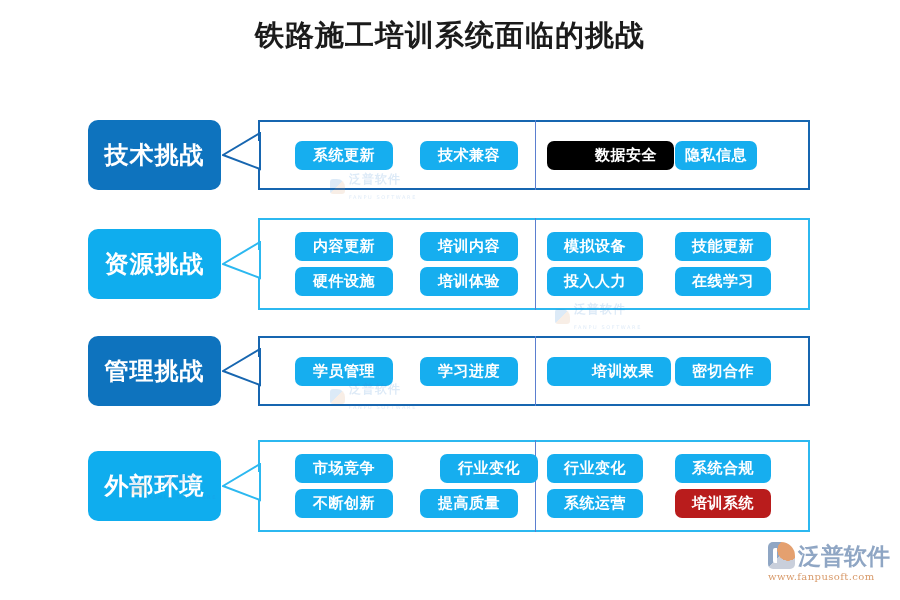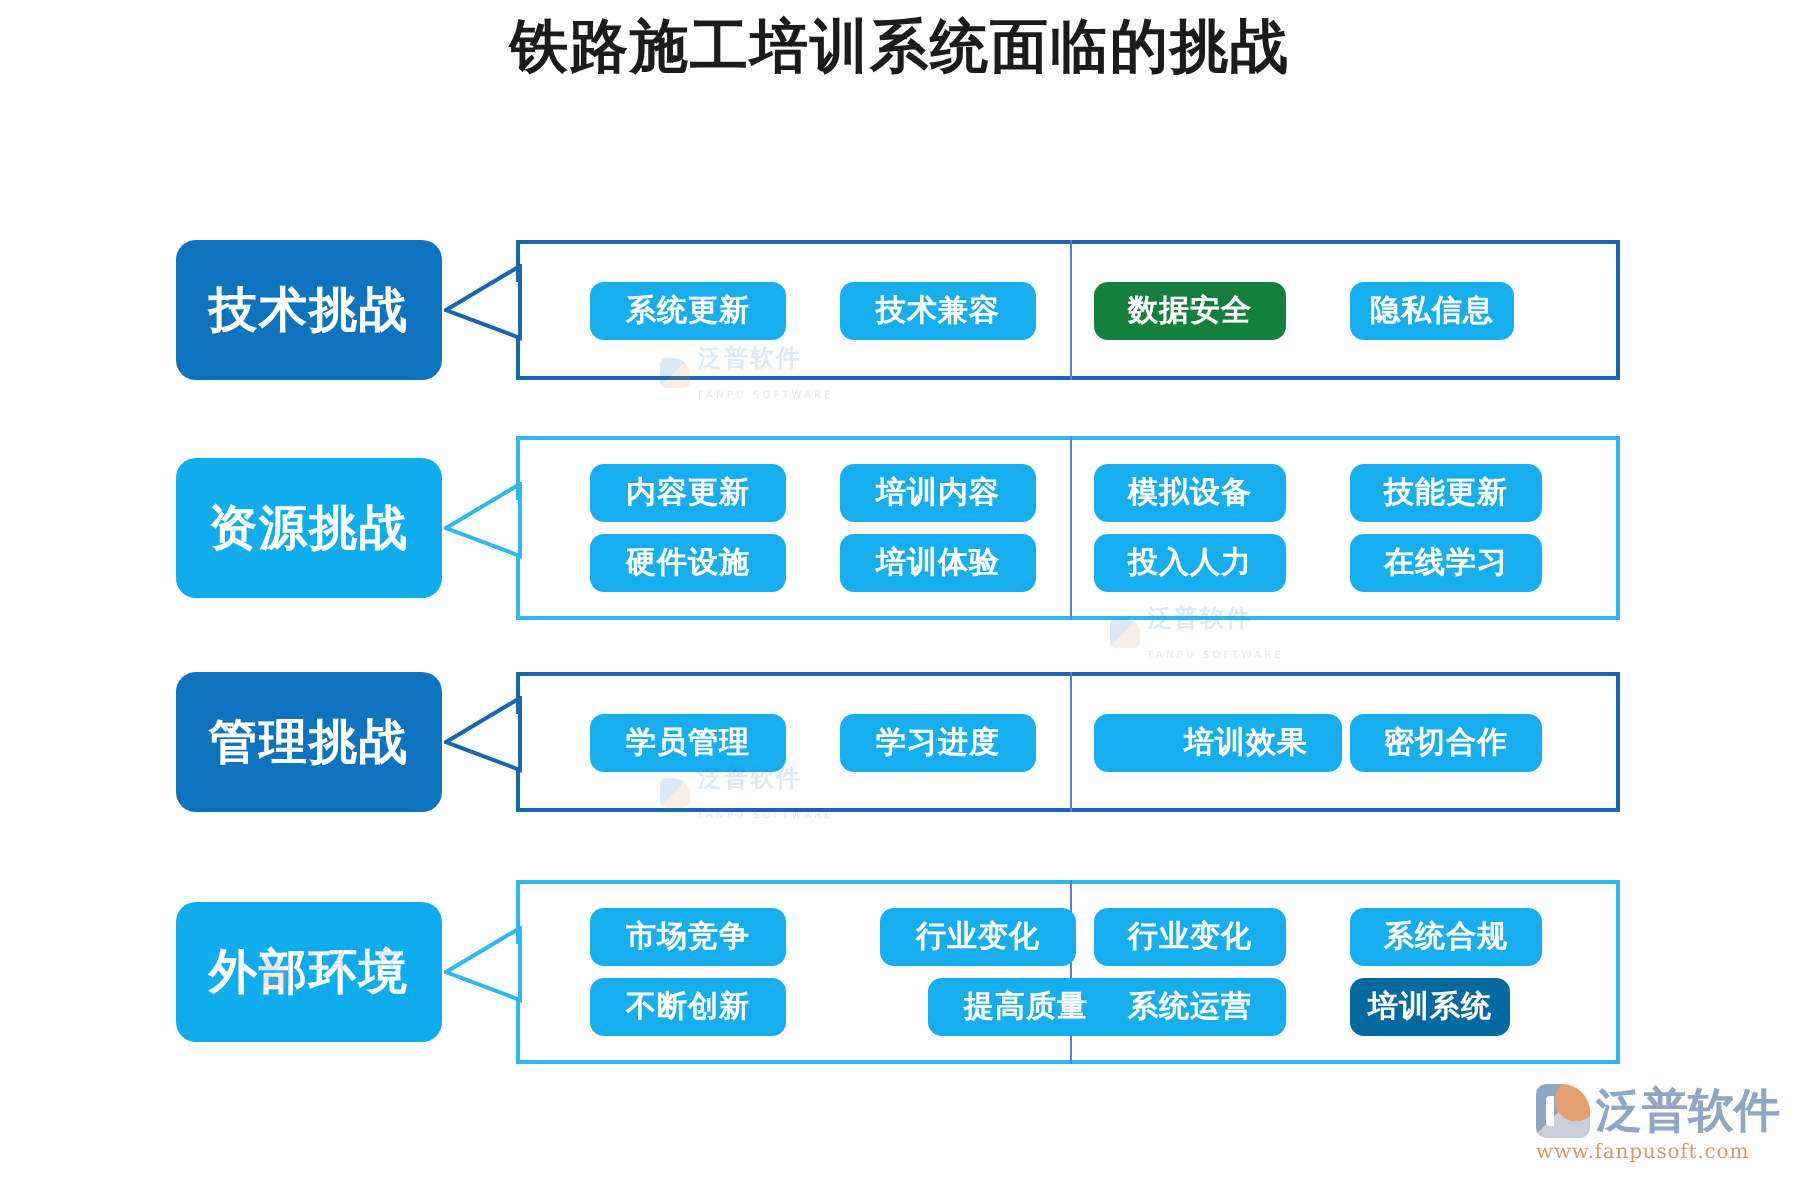--- a/index.html
+++ b/index.html
@@ -8,21 +8,21 @@
     background:#ffffff;
     font-family:"DejaVu Sans","Liberation Sans",sans-serif;
     overflow:hidden;
     position:relative;
   }
   #canvas{position:relative;width:900px;height:600px;}
 
   
   .title{
     position:absolute;
-    left:0;top:4px;width:900px;
+    left:0;top:16px;width:900px;
     text-align:center;
     font-family:"DejaVu Serif","Liberation Serif",serif;
     font-size:29px;
     font-weight:bold;
     color:#1b1b1b;
     letter-spacing:1px;
     white-space:nowrap;
   }
 
   
@@ -138,21 +138,21 @@
       </div>
       <div class="divider" style="left: 535px; top: 120px; height: 70px; border-left-color: rgb(91, 127, 208);"></div>
       <div class="label-box" style="left: 88px; top: 120px; width: 133px; height: 70px; background: rgb(14, 115, 190);">技术挑战</div>
       <div class="arrow" style="left: 222px; top: 132px;">
         <svg width="40" height="46" style="display:block">
           <polygon points="1,23 38,1 38,9 38,9 38,37 1,23" fill="none" stroke="#1766B0" stroke-width="2" stroke-linejoin="miter"></polygon>
         </svg>
       </div>
       <div class="pill" style="left: 295px; top: 140.5px; width: 98px; height: 29px; background: rgb(22, 174, 239);">系统更新</div>
       <div class="pill" style="left: 420px; top: 140.5px; width: 98px; height: 29px; background: rgb(22, 174, 239);">技术兼容</div>
-      <div class="pill" style="left: 547px; top: 140.5px; width: 96px; height: 29px; background: #15803d;">数据安全</div>
+      <div class="pill" style="left: 547px; top: 140.5px; width: 96px; height: 29px; background: #000000; padding-left: 31px;">数据安全</div>
       <div class="pill" style="left: 675px; top: 140.5px; width: 82px; height: 29px; background: rgb(22, 174, 239);">隐私信息</div>
       <div class="container-box" style="left: 258px; top: 218px; width: 552px; height: 92px;">
         <svg width="552" height="92" style="display:block">
           <path d="M 1 32 L 1 1 L 551 1 L 551 91 L 1 91 L 1 60" fill="none" stroke="#2CB8F0" stroke-width="2"></path>
         </svg>
       </div>
       <div class="divider" style="left: 535px; top: 218px; height: 92px; border-left-color: rgb(91, 127, 208);"></div>
       <div class="label-box" style="left: 88px; top: 229px; width: 133px; height: 70px; background: rgb(15, 173, 238);">资源挑战</div>
       <div class="arrow" style="left: 222px; top: 241px;">
         <svg width="40" height="46" style="display:block">
@@ -193,23 +193,23 @@
       <div class="arrow" style="left: 222px; top: 463px;">
         <svg width="40" height="46" style="display:block">
           <polygon points="1,23 38,1 38,9 38,9 38,37 1,23" fill="none" stroke="#2CB8F0" stroke-width="2" stroke-linejoin="miter"></polygon>
         </svg>
       </div>
       <div class="pill" style="left: 295px; top: 454px; width: 98px; height: 29px; background: rgb(22, 174, 239);">市场竞争</div>
       <div class="pill" style="left: 440px; top: 454px; width: 98px; height: 29px; background: rgb(22, 174, 239);">行业变化</div>
       <div class="pill" style="left: 547px; top: 454px; width: 96px; height: 29px; background: rgb(22, 174, 239);">行业变化</div>
       <div class="pill" style="left: 675px; top: 454px; width: 96px; height: 29px; background: rgb(22, 174, 239);">系统合规</div>
       <div class="pill" style="left: 295px; top: 489px; width: 98px; height: 29px; background: rgb(22, 174, 239);">不断创新</div>
-      <div class="pill" style="left: 420px; top: 489px; width: 98px; height: 29px; background: rgb(22, 174, 239); margin-left: 44px;">提高质量</div>
+      <div class="pill" style="left: 420px; top: 489px; width: 98px; height: 29px; background: rgb(22, 174, 239);">提高质量</div>
       <div class="pill" style="left: 547px; top: 489px; width: 96px; height: 29px; background: rgb(22, 174, 239);">系统运营</div>
-      <div class="pill" style="left: 675px; top: 489px; width: 80px; height: 29px; background: #0369a1;">培训系统</div>
+      <div class="pill" style="left: 675px; top: 489px; width: 96px; height: 29px; background: #b91c1c;">培训系统</div>
     </div>
 
   <div id="wm-host">
       <div class="wm" style="left: 330px; top: 170px;">
         <span class="wm-mark"></span>
         <span class="wm-txt"><span class="wm-cn">泛普软件</span><br><span class="wm-en">FANPU SOFTWARE</span></span>
       </div>
       <div class="wm" style="left: 330px; top: 380px;">
         <span class="wm-mark"></span>
         <span class="wm-txt"><span class="wm-cn">泛普软件</span><br><span class="wm-en">FANPU SOFTWARE</span></span>

